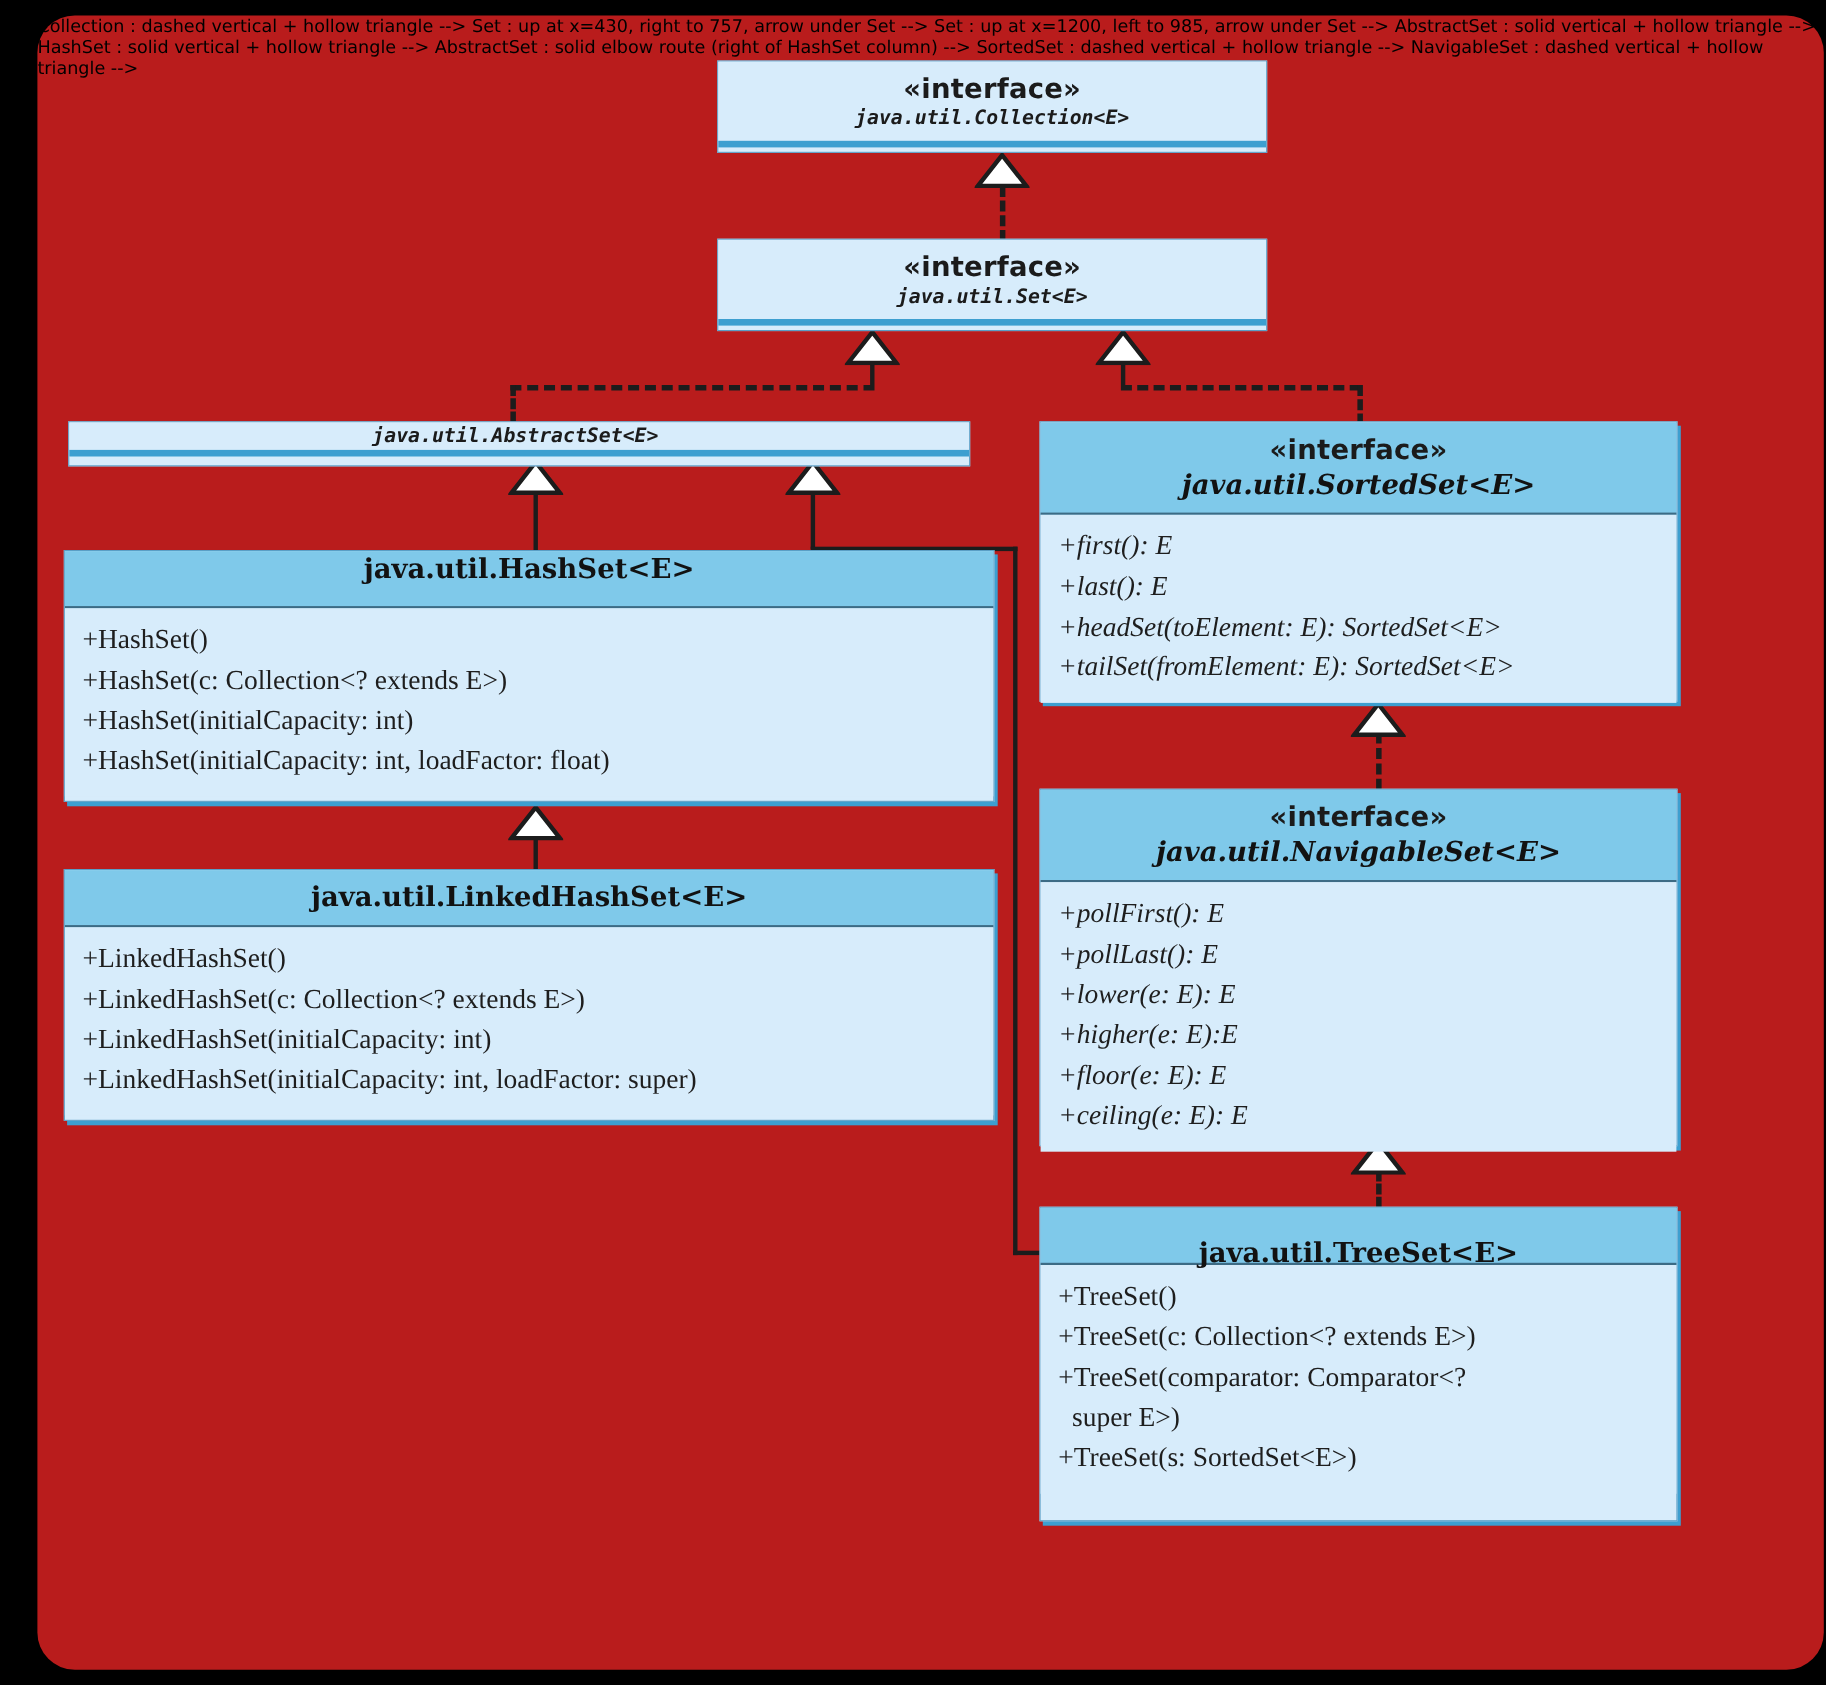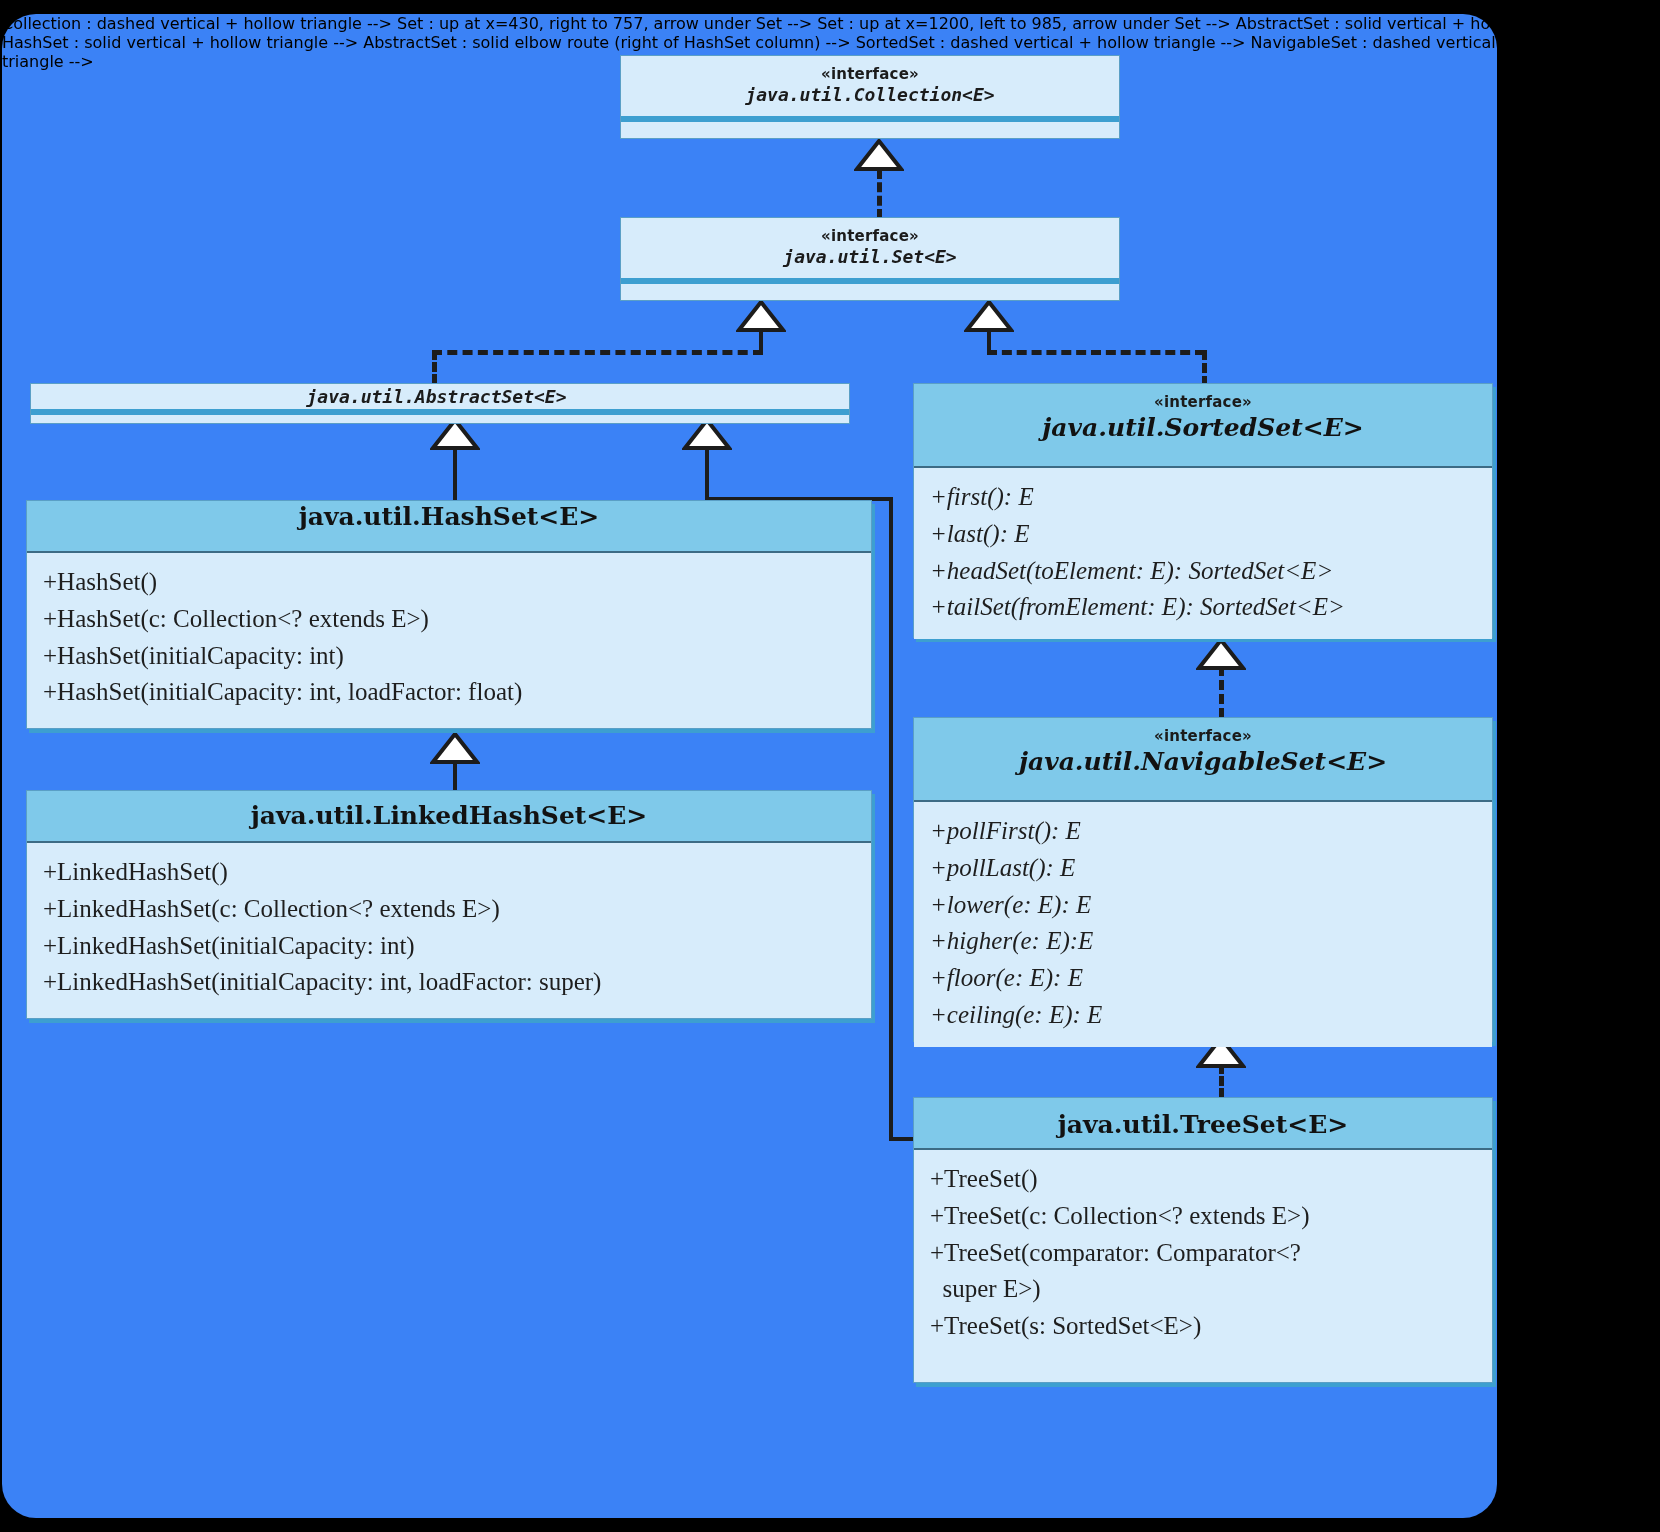--- a/index.html
+++ b/index.html
@@ -8,25 +8,25 @@
     background: #000000;
   }
   body {
     width: 1660px;
     height: 1532px;
     font-family: "DejaVu Sans", sans-serif;
     overflow: hidden;
   }
   #page {
     position: absolute;
-    left: 2px;
+    left: 34px;
     top: 14px;
-    width: 1495px;
+    width: 1624px;
     height: 1504px;
-    background: #3b82f6;
+    background: #b91c1c;
     border-radius: 34px;
   }
   #canvas {
     position: absolute;
     left: 0; top: 0;
     width: 1624px;
     height: 1504px;
   }
   
   .uml-box {
@@ -50,21 +50,21 @@
     background: #d7ecfb;
     border-bottom: 6px solid #3d9fd0;
   }
   
   .hdr.strong {
     background: #7fc9ea;
     border-bottom: 2px solid #3c6b85;
   }
   .stereo {
     font-family: "DejaVu Sans", sans-serif;
-    font-size: 15px;
+    font-size: 25px;
     font-weight: bold;
     color: #1b1b1b;
     letter-spacing: 0.2px;
   }
   .tname-italic-mono {
     font-family: "DejaVu Sans Mono", monospace;
     font-style: italic;
     font-size: 18px;
     font-weight: bold;
     color: #1b1b1b;
@@ -270,21 +270,21 @@
         <div class="mline ital">+pollLast(): E</div>
         <div class="mline ital">+lower(e: E): E</div>
         <div class="mline ital">+higher(e: E):E</div>
         <div class="mline ital">+floor(e: E): E</div>
         <div class="mline ital">+ceiling(e: E): E</div>
       </div>
     </div>
 
     
     <div class="uml-box shadow-blue" style="left:911px; top:1083px; width:580px; height:286px;">
-      <div class="hdr strong" style="height:52px; padding-top:11px;">
+      <div class="hdr strong" style="height:52px; padding-top:25px;">
         <div class="tname-serif">java.util.TreeSet&lt;E&gt;</div>
       </div>
       <div class="body">
         <div class="mline">+TreeSet()</div>
         <div class="mline">+TreeSet(c: Collection&lt;? extends E&gt;)</div>
         <div class="mline">+TreeSet(comparator: Comparator&lt;?</div>
         <div class="mline">  super E&gt;)</div>
         <div class="mline">+TreeSet(s: SortedSet&lt;E&gt;)</div>
       </div>
     </div>

